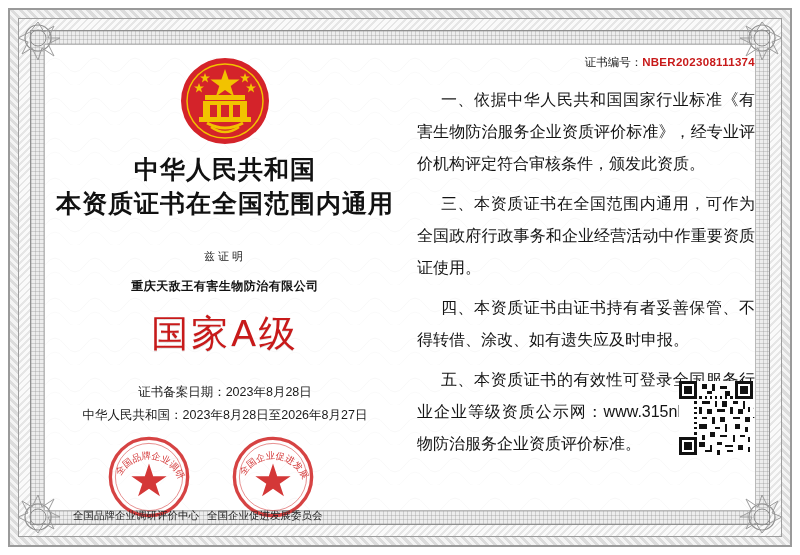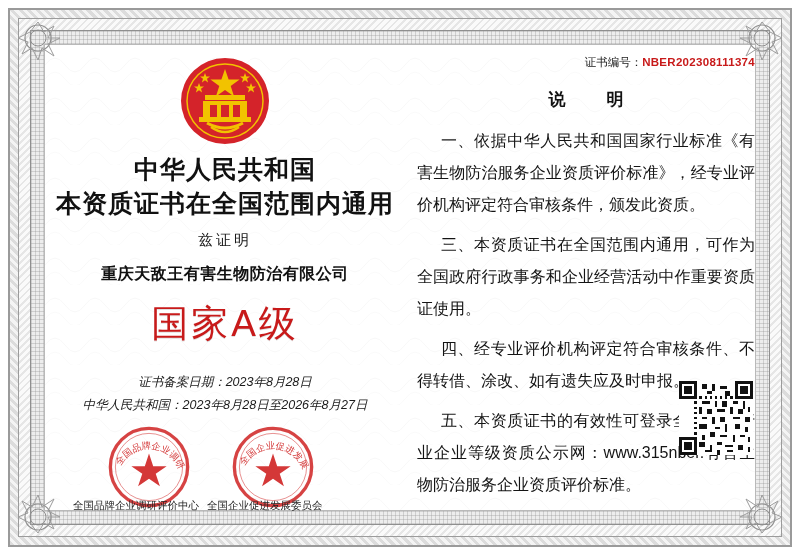--- a/index.html
+++ b/index.html
@@ -111,29 +111,29 @@
     font-family: "DejaVu Sans", "Liberation Sans", sans-serif;
     font-size: 25px;
     font-weight: bold;
     color: #111111;
     letter-spacing: 1px;
     line-height: 1.35;
   }
   .cert-title div { white-space: nowrap; }
 
   .zizhengming {
-    margin-top: 10px;
-    font-size: 15px;
+    margin-top: 28px;
+    font-size: 11px;
     color: #1a1a1a;
     letter-spacing: 3px;
   }
 
   .company {
     margin-top: 14px;
-    font-size: 16px;
+    font-size: 12px;
     font-weight: bold;
     color: #111111;
     letter-spacing: 0.5px;
   }
 
   .grade {
     margin-top: 14px;
     font-size: 37px;
     font-weight: normal;
     color: #c81a1a;
@@ -141,21 +141,21 @@
     text-shadow: 0 1px 0 rgba(0,0,0,.12);
   }
 
   .dates {
     margin-top: 22px;
     font-size: 12.5px;
     color: #1a1a1a;
     line-height: 1.85;
     text-align: center;
   }
-  .dates .row { white-space: nowrap; font-style: italic; }
+  .dates .row { white-space: nowrap; }
 
   .seals {
     margin-top: 8px;
     position: relative;
     height: 86px;
   }
   .seal {
     position: absolute;
     width: 84px;
     height: 84px;
@@ -355,26 +355,25 @@
         </div>
       </div>
     </div>
 
     <div class="right-col">
 
       <div class="cert-no">
         <span>证书编号：</span><span class="num">NBER202308111374</span>
       </div>
 
-      <div class="shuoming">说　明</div>
 
       <div class="clauses">
         <p>一、依据中华人民共和国国家行业标准《有害生物防治服务企业资质评价标准》，经专业评价机构评定符合审核条件，颁发此资质。</p>
         <p>三、本资质证书在全国范围内通用，可作为全国政府行政事务和企业经营活动中作重要资质证使用。</p>
-        <p>四、经专业评价机构评定符合审核条件、不得转借、涂改、如有遗失应及时申报。</p>
+        <p>四、本资质证书由证书持有者妥善保管、不得转借、涂改、如有遗失应及时申报。</p>
         <p>五、本资质证书的有效性可登录全国服务行业企业等级资质公示网：www.315nber.有害生物防治服务企业资质评价标准。</p>
       </div>
 
       <svg class="qr" viewBox="0 0 29 29" shape-rendering="crispEdges">
         <rect width="29" height="29" fill="#ffffff"></rect>
         <g fill="#111111">
 
           <rect x="0" y="0" width="7" height="1"></rect>
             <rect x="0" y="6" width="7" height="1"></rect>
           <rect x="0" y="0" width="1" height="7"></rect>

